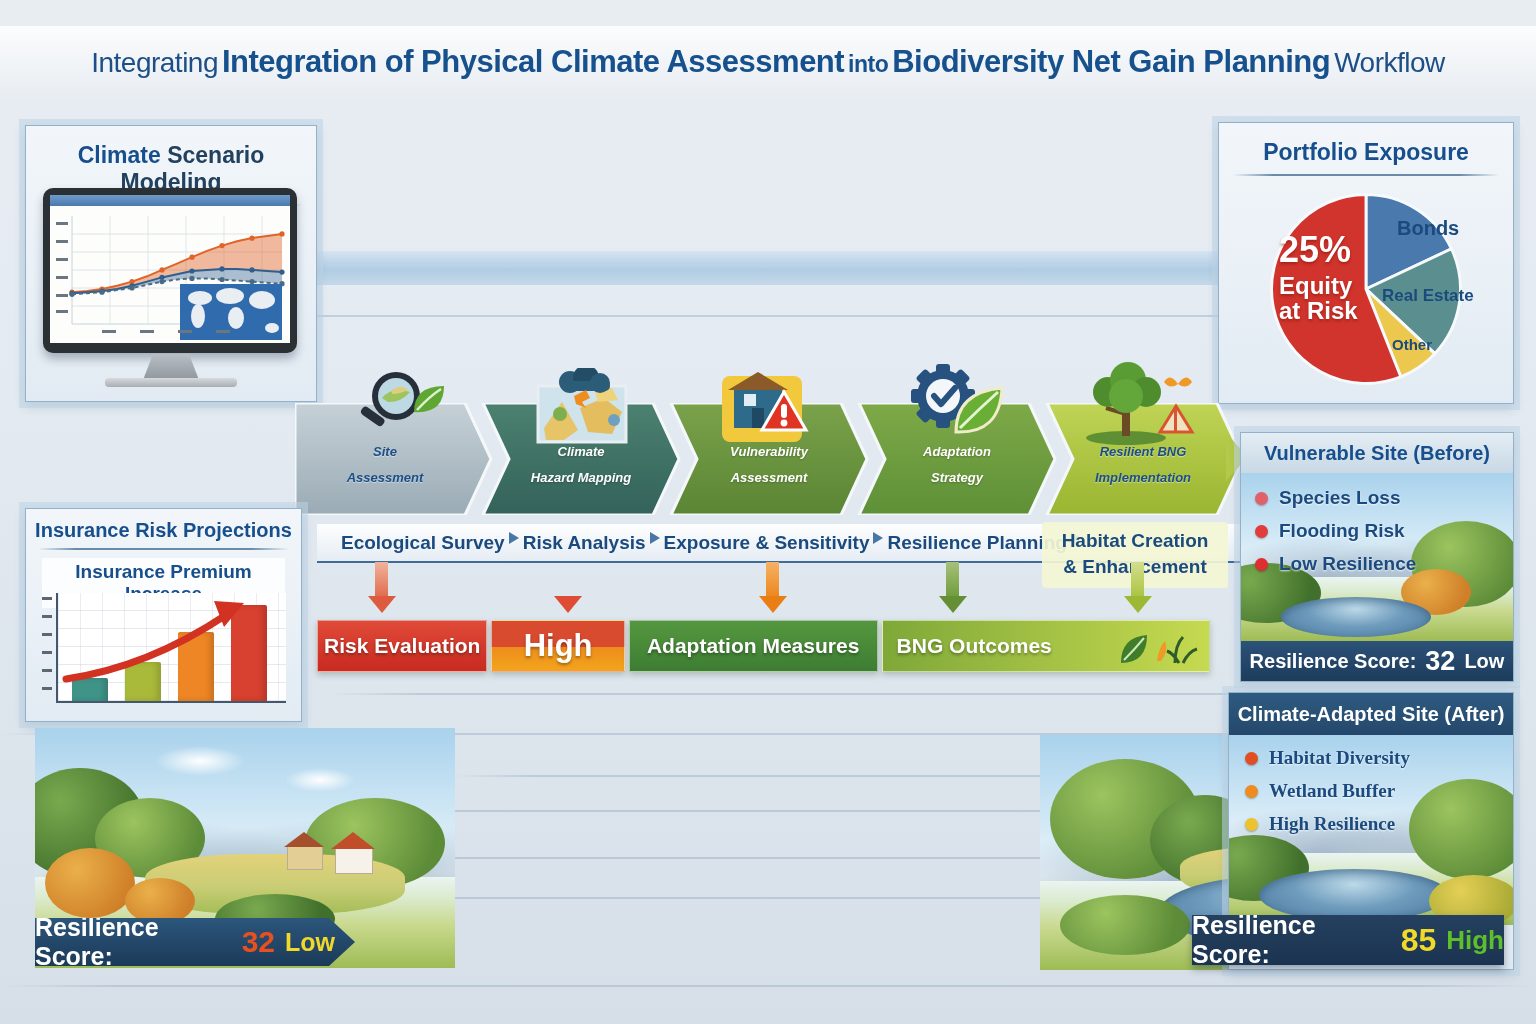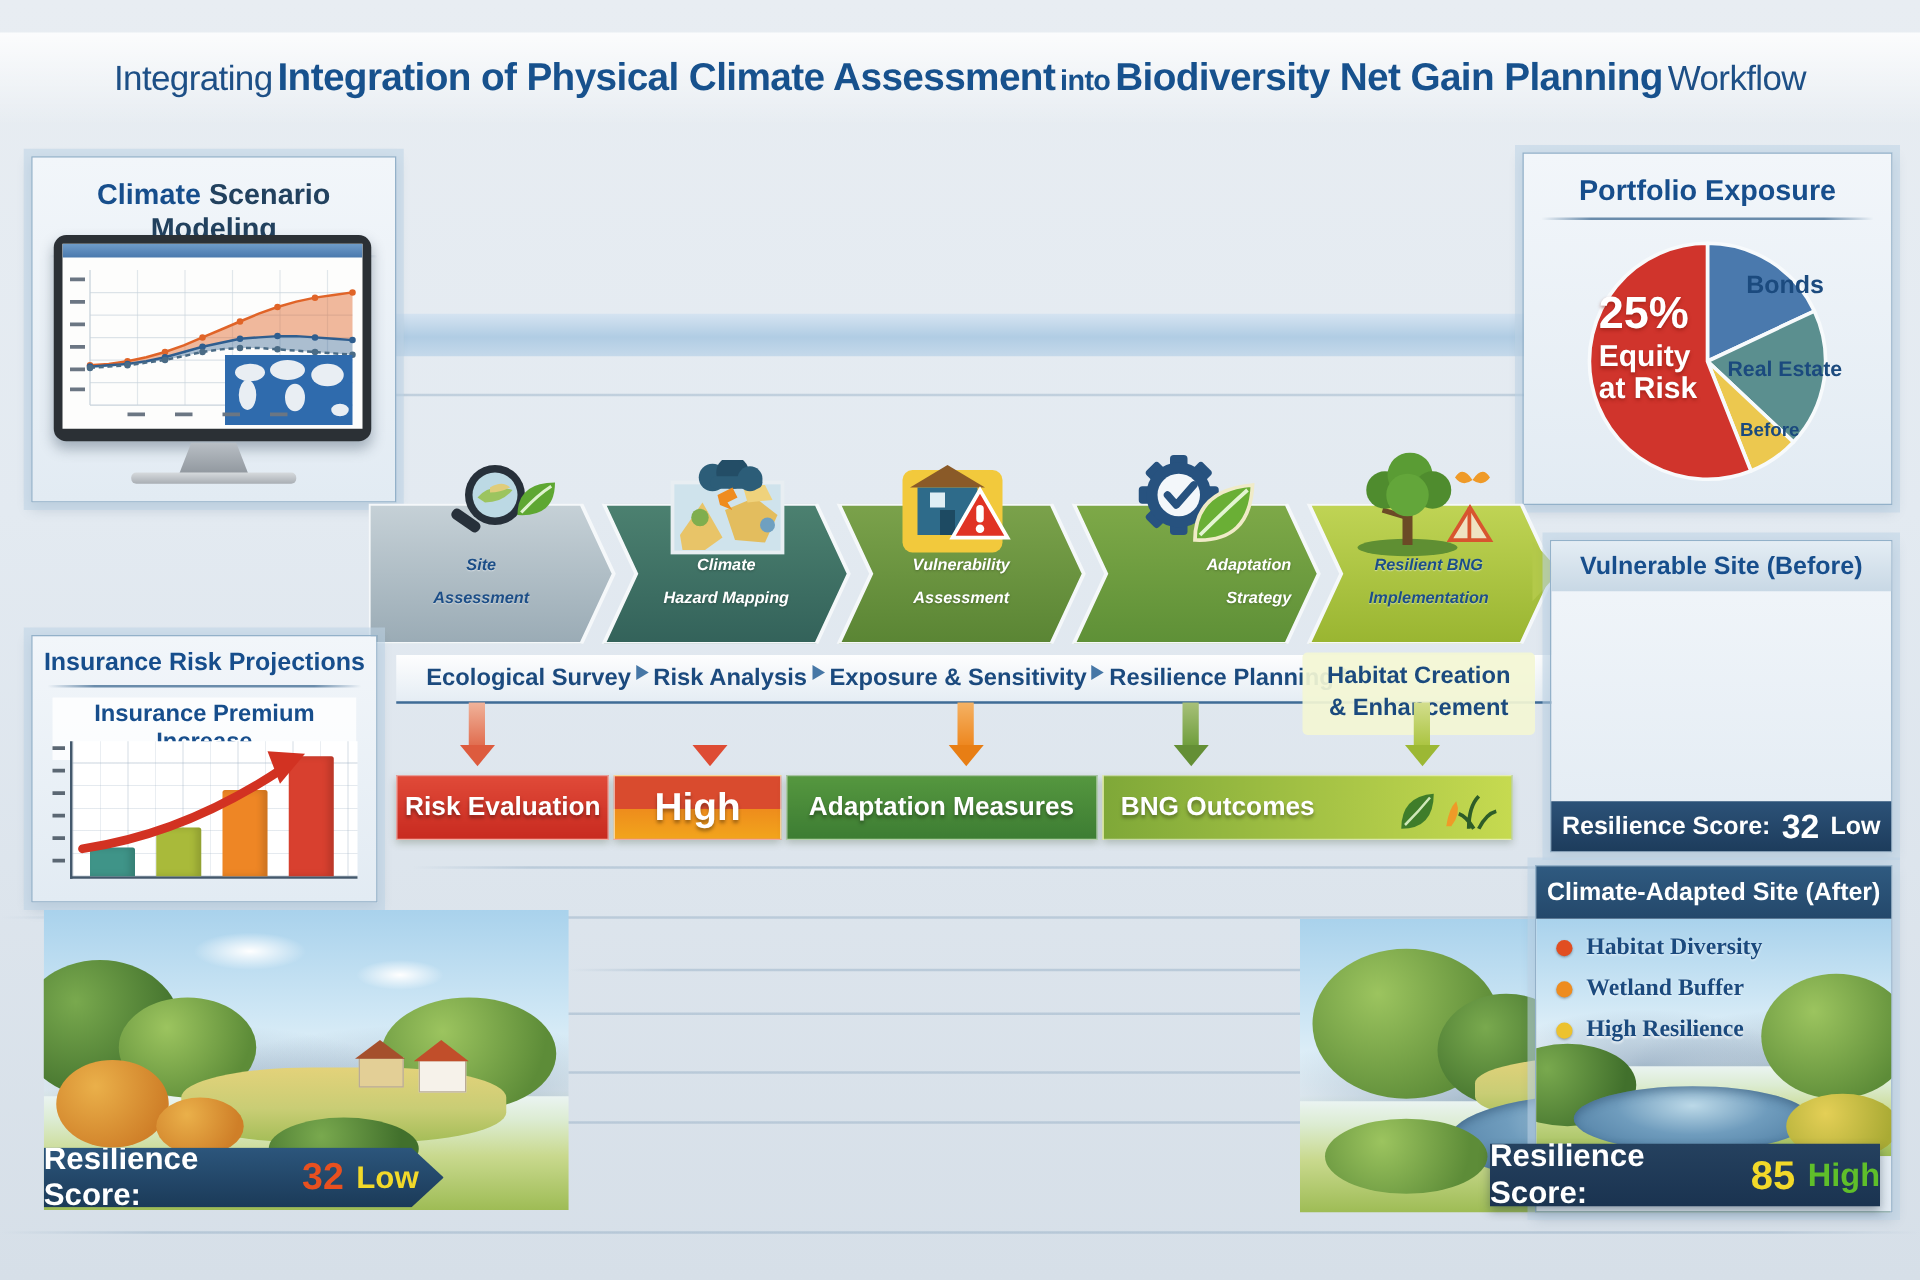--- a/index.html
+++ b/index.html
@@ -206,21 +206,21 @@
         <path d="M110,110 L181.4,177.1 A98,98 0 0 1 146.1,201.1 Z" fill="#ecc84f" stroke="#f7fafc" stroke-width="3" stroke-linejoin="round"></path>
         <path d="M110,110 L146.1,201.1 A98,98 0 1 1 110.0,12.0 Z" fill="#d0342c" stroke="#f7fafc" stroke-width="3" stroke-linejoin="round"></path>
       </svg>
     <div class="pie-center" style="left:60px;top:108px;font-size:36px;">
       <div>25%</div>
       <div style="font-size:24px;margin-top:4px;">Equity</div>
       <div style="font-size:24px;">at Risk</div>
     </div>
     <div class="pie-label" style="left:178px;top:94px;font-size:20px;">Bonds</div>
     <div class="pie-label" style="left:163px;top:163px;font-size:17px;">Real Estate</div>
-    <div class="pie-label" style="left:173px;top:213px;font-size:15px;">Before</div>
+    <div class="pie-label" style="left:173px;top:213px;font-size:15px;">Other</div>
   </div>
 
   <div class="abs chev-wrap">
     <svg width="948" height="112" viewBox="0 0 948 112">
       <defs>
         <linearGradient id="g0" x1="0" y1="0" x2="0" y2="1">
             <stop offset="0" stop-color="#c6d1d7"></stop>
             <stop offset="1" stop-color="#9aabb5"></stop>
           </linearGradient>
         <linearGradient id="g1" x1="0" y1="0" x2="0" y2="1">
@@ -251,21 +251,21 @@
         <div>Assessment</div>
     </div>
     <div class="chev-label chev-white" style="left:210px;top:36px;">
       <div>Climate</div>
         <div>Hazard Mapping</div>
     </div>
     <div class="chev-label chev-white" style="left:398px;top:36px;">
       <div>Vulnerability</div>
         <div>Assessment</div>
     </div>
-    <div class="chev-label chev-white" style="left:586px;top:36px;text-align:right;">
+    <div class="chev-label chev-white" style="left:586px;top:36px;">
       <div>Adaptation</div>
         <div>Strategy</div>
     </div>
     <div class="chev-label chev-navy" style="left:772px;top:36px;">
       <div>Resilient BNG</div>
         <div>Implementation</div>
     </div>
   </div>
 
   <div class="chev-tip" style="left:1226px;top:433px;"></div>
@@ -431,20 +431,42 @@
     <div class="tree-mass tm-dark" style="left:110px;top:60px;width:110px;height:90px;"></div>
     <div class="tree-mass tm-mid" style="left:330px;top:40px;width:140px;height:110px;"></div>
     <div class="field" style="left:140px;top:110px;width:260px;height:54px;"></div>
     <div class="pond" style="left:120px;top:140px;width:250px;height:72px;"></div>
     <div class="tree-mass tm-mid" style="left:20px;top:160px;width:130px;height:60px;"></div>
     <div class="tree-mass tm-orange" style="left:360px;top:150px;width:110px;height:70px;background:radial-gradient(circle at 35% 30%,#e4cf56,#b69a2c 78%);"></div>
   </div>
 
   <div class="panel" style="left:1240px;top:432px;width:272px;height:248px;">
     <div class="site-band-light site-title" style="height:40px;line-height:40px;">Vulnerable Site (Before)</div>
+    <div class="landscape" style="left:0;top:40px;width:272px;height:168px;">
+      <div class="sky"></div>
+      <div class="hills"></div>
+      <div class="tree-mass tm-mid" style="left:170px;top:48px;width:110px;height:86px;"></div>
+      <div class="tree-mass tm-orange" style="left:160px;top:96px;width:70px;height:46px;"></div>
+      <div class="tree-mass tm-dark" style="left:-30px;top:90px;width:110px;height:60px;"></div>
+      <div class="pond" style="left:40px;top:124px;width:150px;height:40px;"></div>
+      <div style="position:absolute;left:14px;top:14px;">
+        <div class="bullet-row">
+            <span class="bullet-dot" style="background:#e2606a"></span>
+            <span class="bullet-text">Species Loss</span>
+          </div>
+        <div class="bullet-row">
+            <span class="bullet-dot" style="background:#e03c3c"></span>
+            <span class="bullet-text">Flooding Risk</span>
+          </div>
+        <div class="bullet-row">
+            <span class="bullet-dot" style="background:#dd2f2f"></span>
+            <span class="bullet-text">Low Resilience</span>
+          </div>
+      </div>
+    </div>
     <div class="score-band site-band-dark" style="left:0;top:208px;width:272px;height:40px;">
       <span class="w" style="font-size:20px;">Resilience Score:</span>
       <span class="w" style="font-size:27px;">32</span>
       <span class="w" style="font-size:20px;">Low</span>
     </div>
   </div>
 
   <div class="panel" style="left:1228px;top:692px;width:284px;height:276px;">
     <div class="site-band-dark site-title" style="height:42px;line-height:42px;background:linear-gradient(180deg,#2f5a80,#24486b);">Climate-Adapted Site (After)</div>
     <div class="landscape" style="left:0;top:42px;width:284px;height:190px;font-family:Liberation Serif, serif;">

